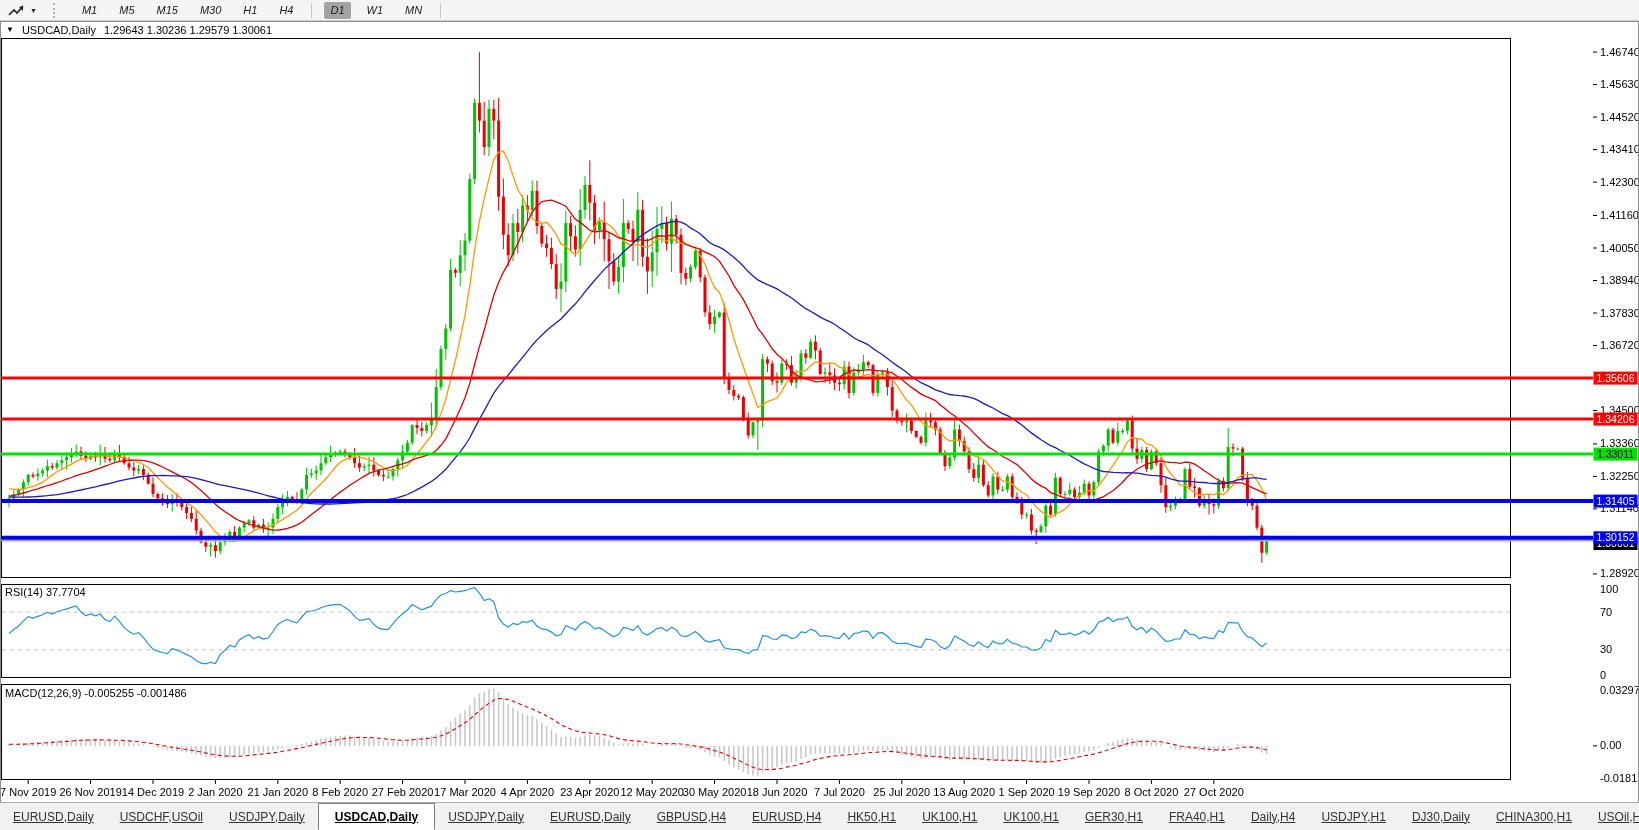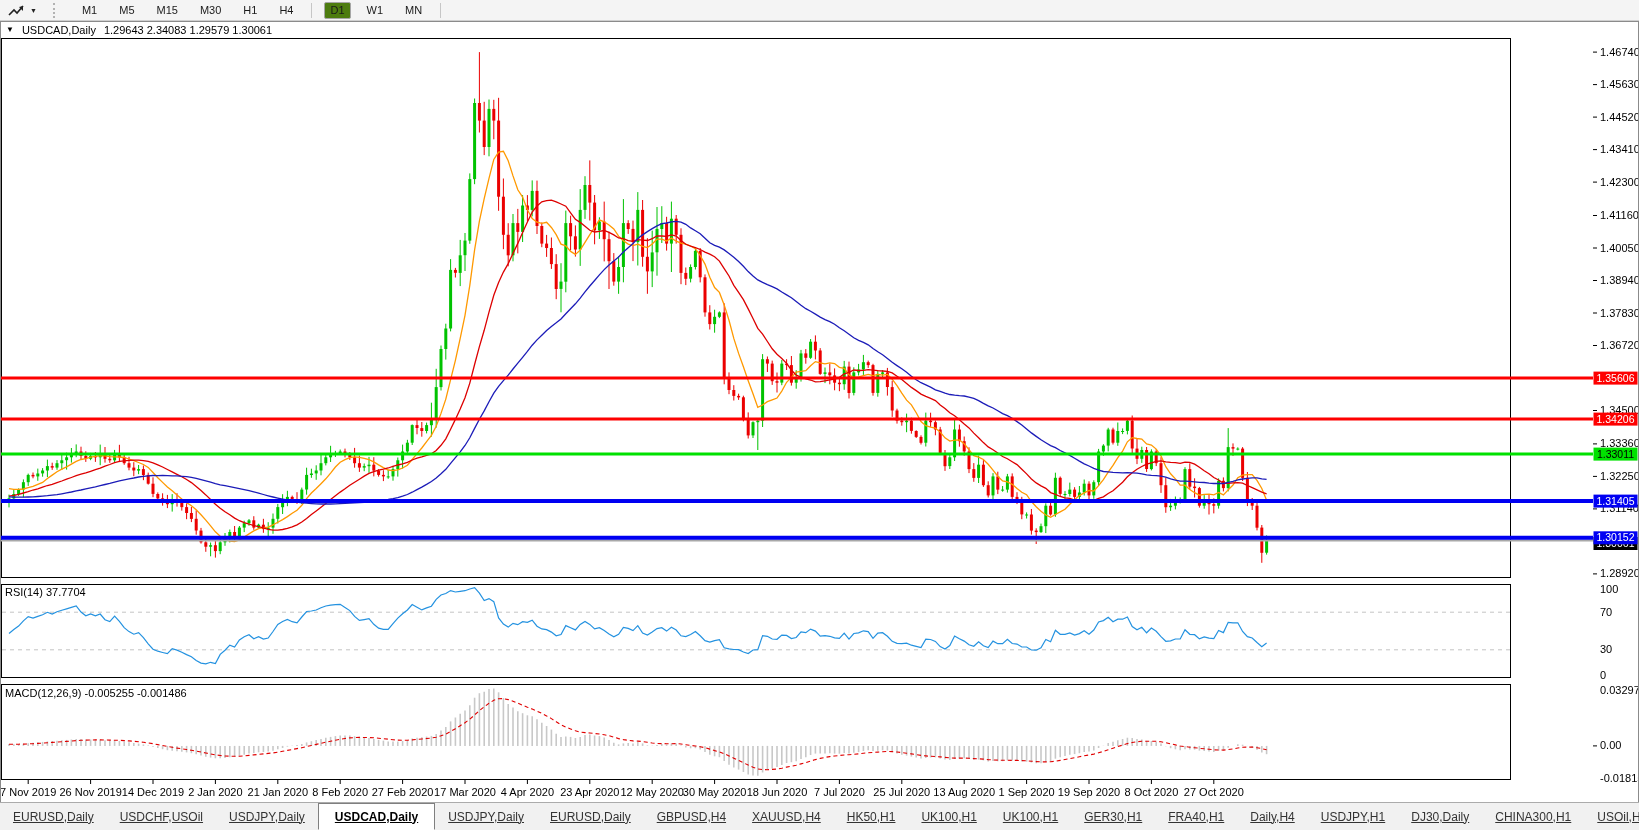--- a/index.html
+++ b/index.html
@@ -4,22 +4,22 @@
 <style>
   html,body{margin:0;padding:0;background:#fff;font-family:"Liberation Sans",sans-serif;}
   .app{position:relative;width:1639px;height:830px;overflow:hidden;background:#fff;}
 
   
   .toolbar{position:absolute;top:0;left:0;width:1639px;height:21px;background:#f4f4f4;
            border-bottom:1px solid #cfcfcf;display:flex;align-items:center;box-sizing:border-box;}
   .tool-ico{width:26px;height:16px;display:flex;align-items:center;justify-content:center;margin-left:4px;}
   .tool-caret{font-size:7px;color:#222;padding:0 4px 0 0;}
   .grip{width:0;height:15px;border-left:2px dotted #b2b2b2;margin:0 16px 0 12px;}
-  .tf-btn{font-size:11px;color:#1a1a1a;padding:2px 6px;margin:0 5px;line-height:13px;}
-  .tf-btn.active{background:#4d7c0f;border:1px solid #a6a6a6;border-radius:2px;padding:1px 5px;}
+  .tf-btn{font-size:11px;color:#1a1a1a;padding:2px 6px;margin:0 5px;line-height:13px;font-style:italic;}
+  .tf-btn.active{background:#a3a3a3;border:1px solid #a6a6a6;border-radius:2px;padding:1px 5px;}
   .tb-sep{width:1px;height:15px;background:#c6c6c6;margin:0 7px;}
 
   
   .chart-window{position:absolute;top:21px;left:0;width:1637px;height:780px;
                 border:1px solid #8b8b8b;background:#fff;box-sizing:content-box;}
   .title-bar{height:16px;display:flex;align-items:center;font-size:11px;color:#000;
              padding-left:5px;gap:8px;white-space:nowrap;}
   .collapse{font-size:8px;color:#000;line-height:10px;}
   #chart-svg{position:absolute;top:16px;left:0;}
 
@@ -57,21 +57,21 @@
         <div class="tf-btn">W1</div>
         <div class="tf-btn">MN</div>
         <div class="tb-sep"></div>
       </div>
   </div>
 
   <div class="chart-window">
     <div class="title-bar">
       <span class="collapse">▼</span>
       <span>USDCAD,Daily</span>
-      <span>1.29643 2.34083 1.29579 1.30061</span>
+      <span>1.29643 1.30236 1.29579 1.30061</span>
     </div>
     <svg id="chart-svg" width="1637" height="762">
         <g>
           <rect x="0.5" y="0.5" width="1509" height="539" fill="#fff" stroke="#000"></rect>
           <rect x="0.5" y="546.5" width="1509" height="93" fill="#fff" stroke="#000"></rect>
           <rect x="0.5" y="646.5" width="1509" height="95" fill="#fff" stroke="#000"></rect>
         </g>
         <g>
           <line x1="8" y1="456.6" x2="8" y2="469.4" stroke="#00C200" stroke-width="1"></line>
           <rect x="6.5" y="460.3" width="3" height="4.4" fill="#00C200"></rect>
@@ -1005,21 +1005,21 @@
       <div class="tab">USDCHF,USOil</div>
       <div class="tab-sep"></div>
       <div class="tab">USDJPY,Daily</div>
       <div class="tab active">USDCAD,Daily</div>
       <div class="tab">USDJPY,Daily</div>
       <div class="tab-sep"></div>
       <div class="tab">EURUSD,Daily</div>
       <div class="tab-sep"></div>
       <div class="tab">GBPUSD,H4</div>
       <div class="tab-sep"></div>
-      <div class="tab">XAUUSD,H4</div>
+      <div class="tab">EURUSD,H4</div>
       <div class="tab-sep"></div>
       <div class="tab">HK50,H1</div>
       <div class="tab-sep"></div>
       <div class="tab">UK100,H1</div>
       <div class="tab-sep"></div>
       <div class="tab">UK100,H1</div>
       <div class="tab-sep"></div>
       <div class="tab">GER30,H1</div>
       <div class="tab-sep"></div>
       <div class="tab">FRA40,H1</div>

